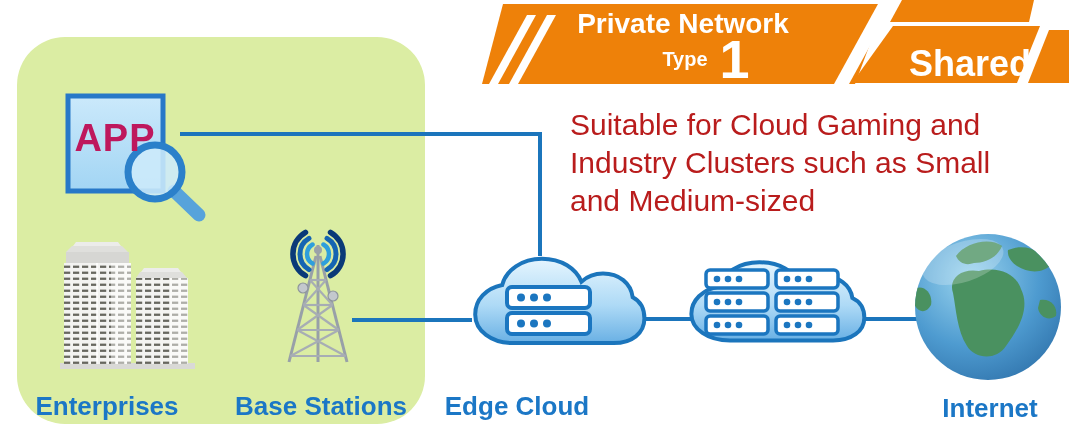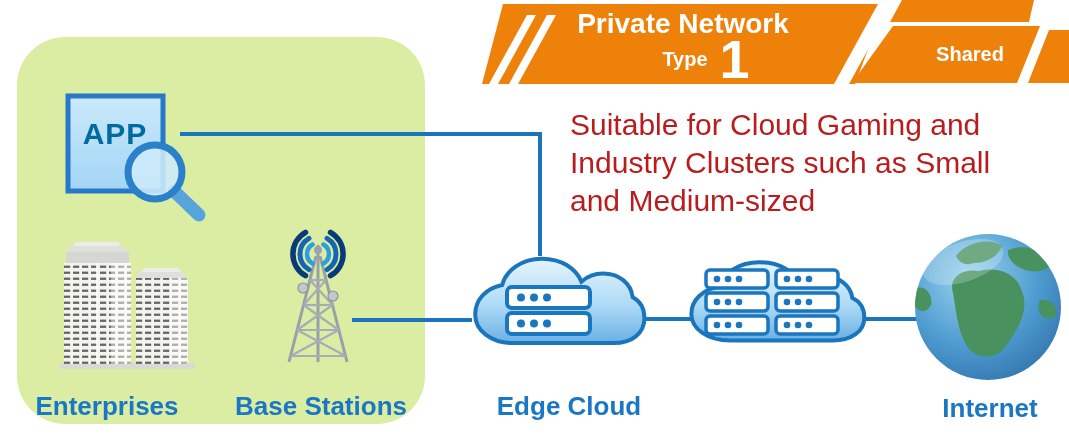--- a/index.html
+++ b/index.html
@@ -12,42 +12,42 @@
     background:#DBEDA3; border-radius:48px;
   }
   svg.art { position:absolute; left:0; top:0; }
 
   
   .banner-text { position:absolute; color:#fff; font-weight:bold; white-space:nowrap; }
   .banner-line1 { left:683px; top:8px; transform:translateX(-50%); font-size:28px; }
   .banner-line2 { left:706px; top:34px; transform:translateX(-50%); display:flex; align-items:flex-start; }
   .banner-line2 .type-word { font-size:20px; line-height:34px; padding-top:8px; }
   .banner-line2 .type-num  { font-size:54px; line-height:50px; margin-left:12px; }
-  .banner-tag { left:970px; top:43px; transform:translateX(-50%); font-size:20px; }
+  .banner-tag { left:970px; top:43px; transform:translateX(-50%); font-size:36px; }
 
   
   .description {
     position:absolute; left:570px; top:106px; color:#b91c1c;
     font-size:30px; line-height:38px; font-weight:400; white-space:nowrap;
   }
 
   
   .node-label {
     position:absolute; transform:translateX(-50%); color:#1B77C6;
     font-size:26px; font-weight:bold; white-space:nowrap;margin-top:20px;
   }
   .label-enterprises  { left:107px; top:371px; }
   .label-basestations { left:321px; top:371px; }
-  .label-edgecloud    { left:569px; top:371px; }
+  .label-edgecloud    { left:517px; top:371px; }
   .label-corenetworks { left:759px; top:371px; }
   .label-internet     { left:990px; top:373px; }
 
   .app-label {
     position:absolute; left:115px; top:117px; transform:translateX(-50%);
-    color:#0369a1; font-size:30px; font-weight:600; letter-spacing:1px;
+    color:#be185d; font-size:38px; font-weight:600; letter-spacing:1px;
   }
 </style>
 </head>
 <body>
 
 <div class="stage">
 
   <div class="green-zone"></div>
 
   <svg class="art" width="1069" height="442" viewBox="0 0 1069 442">

